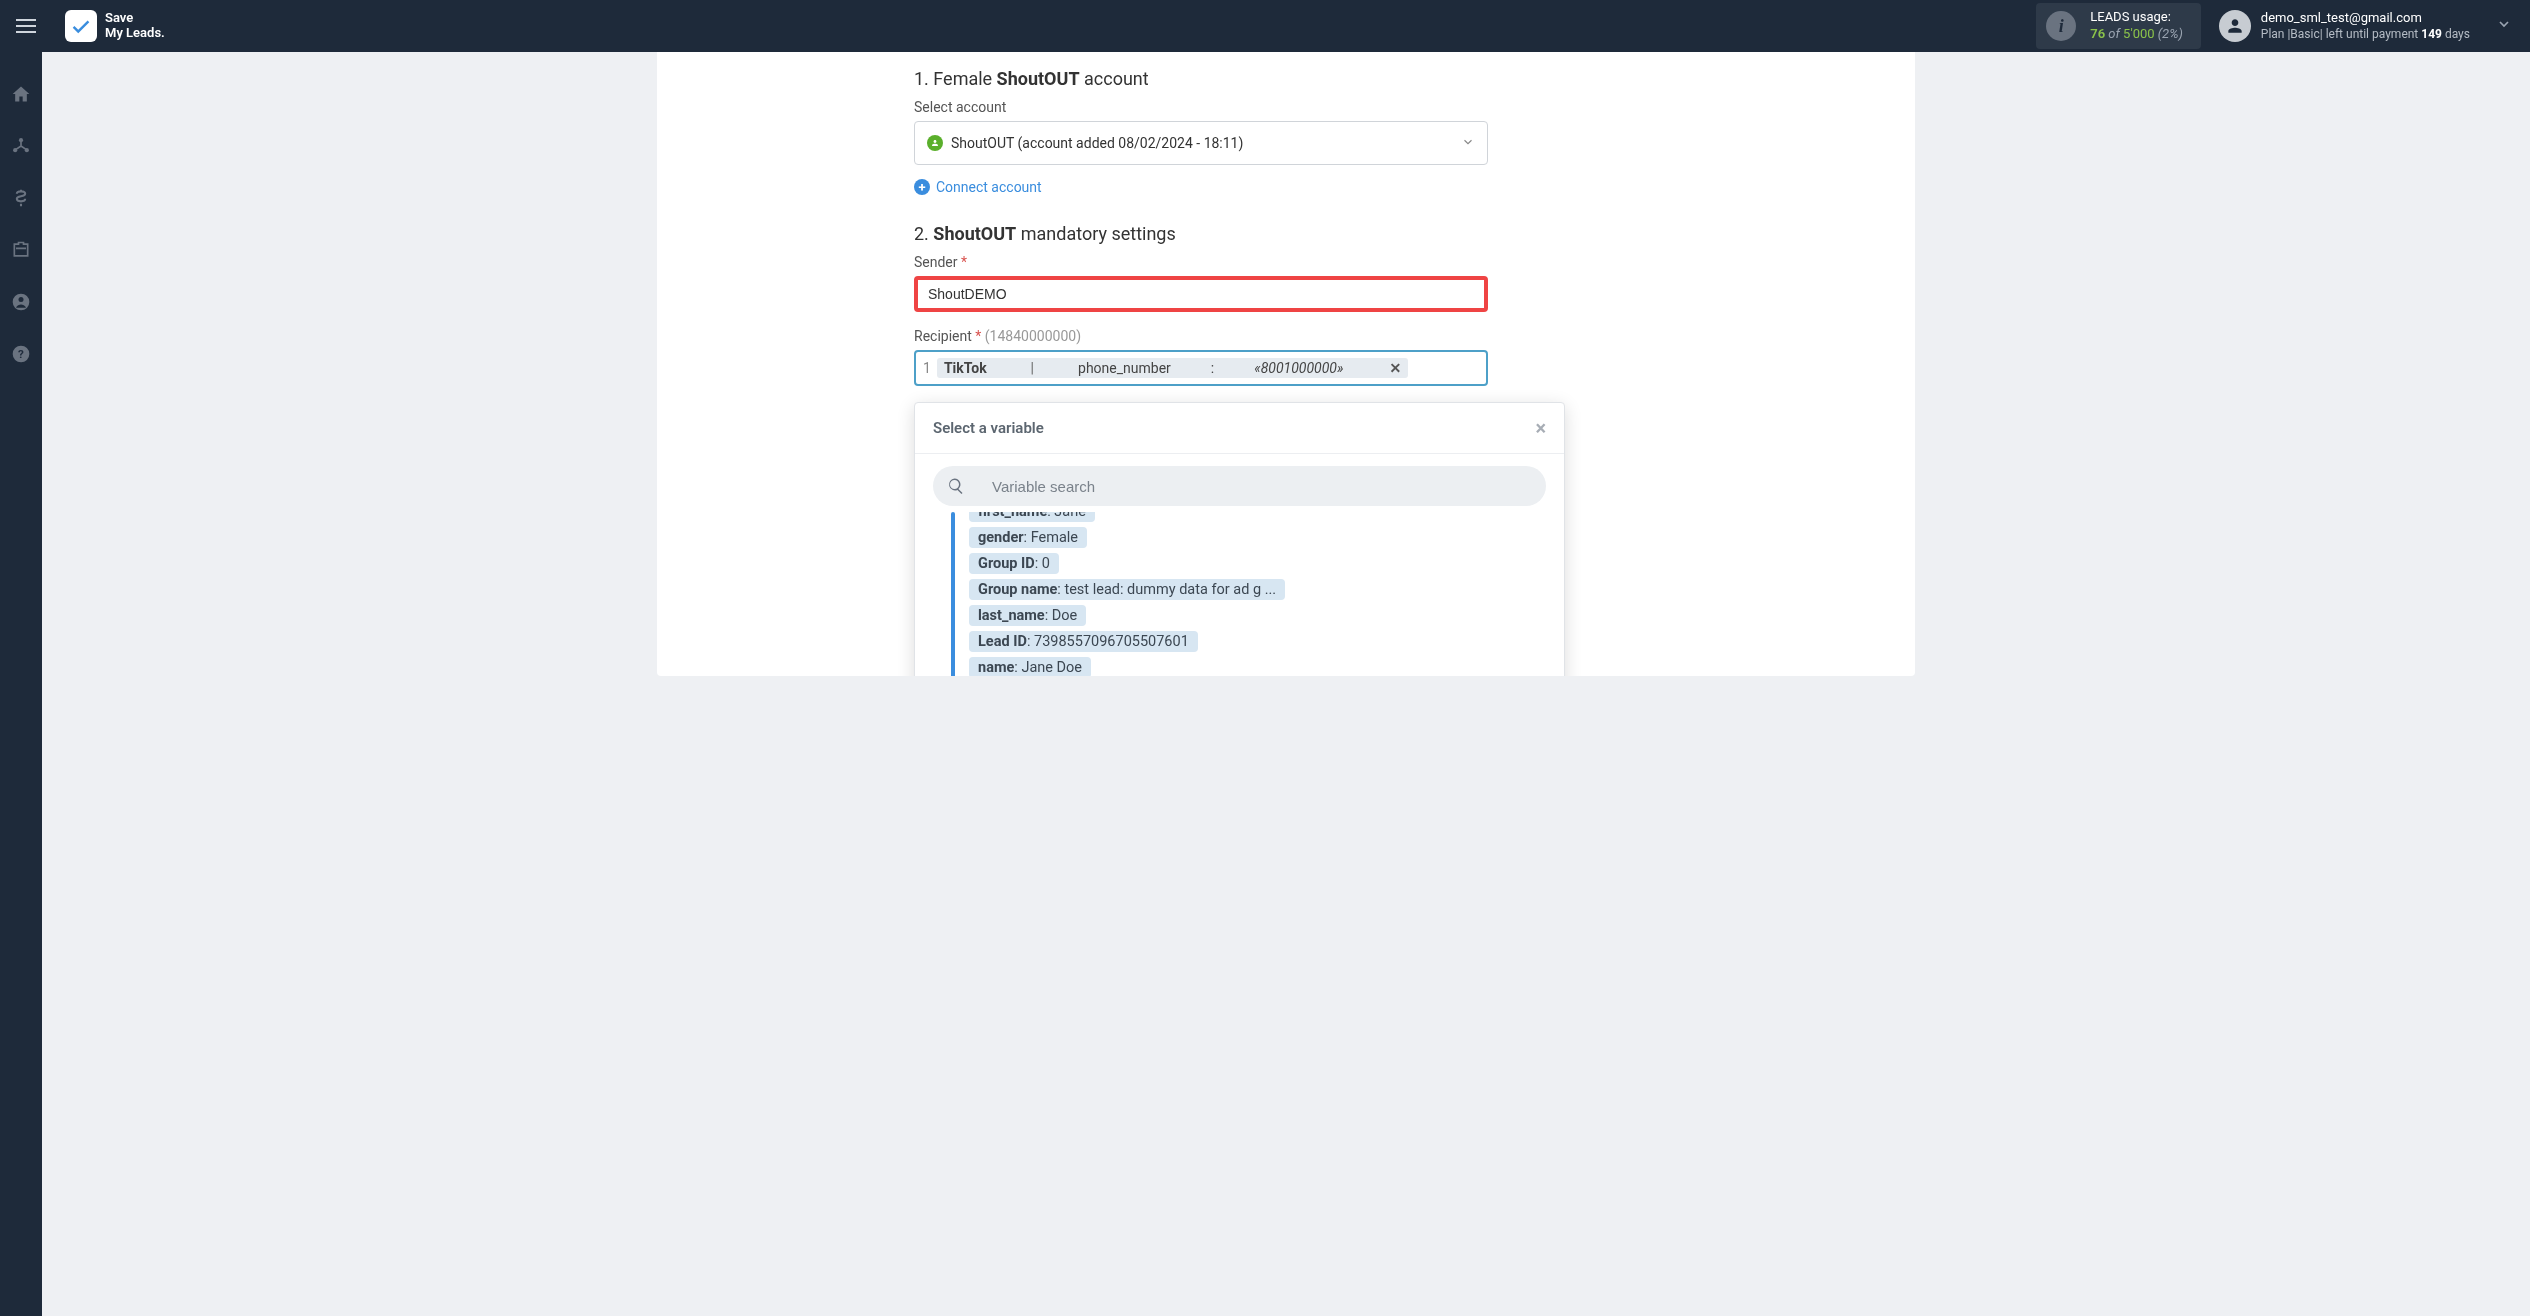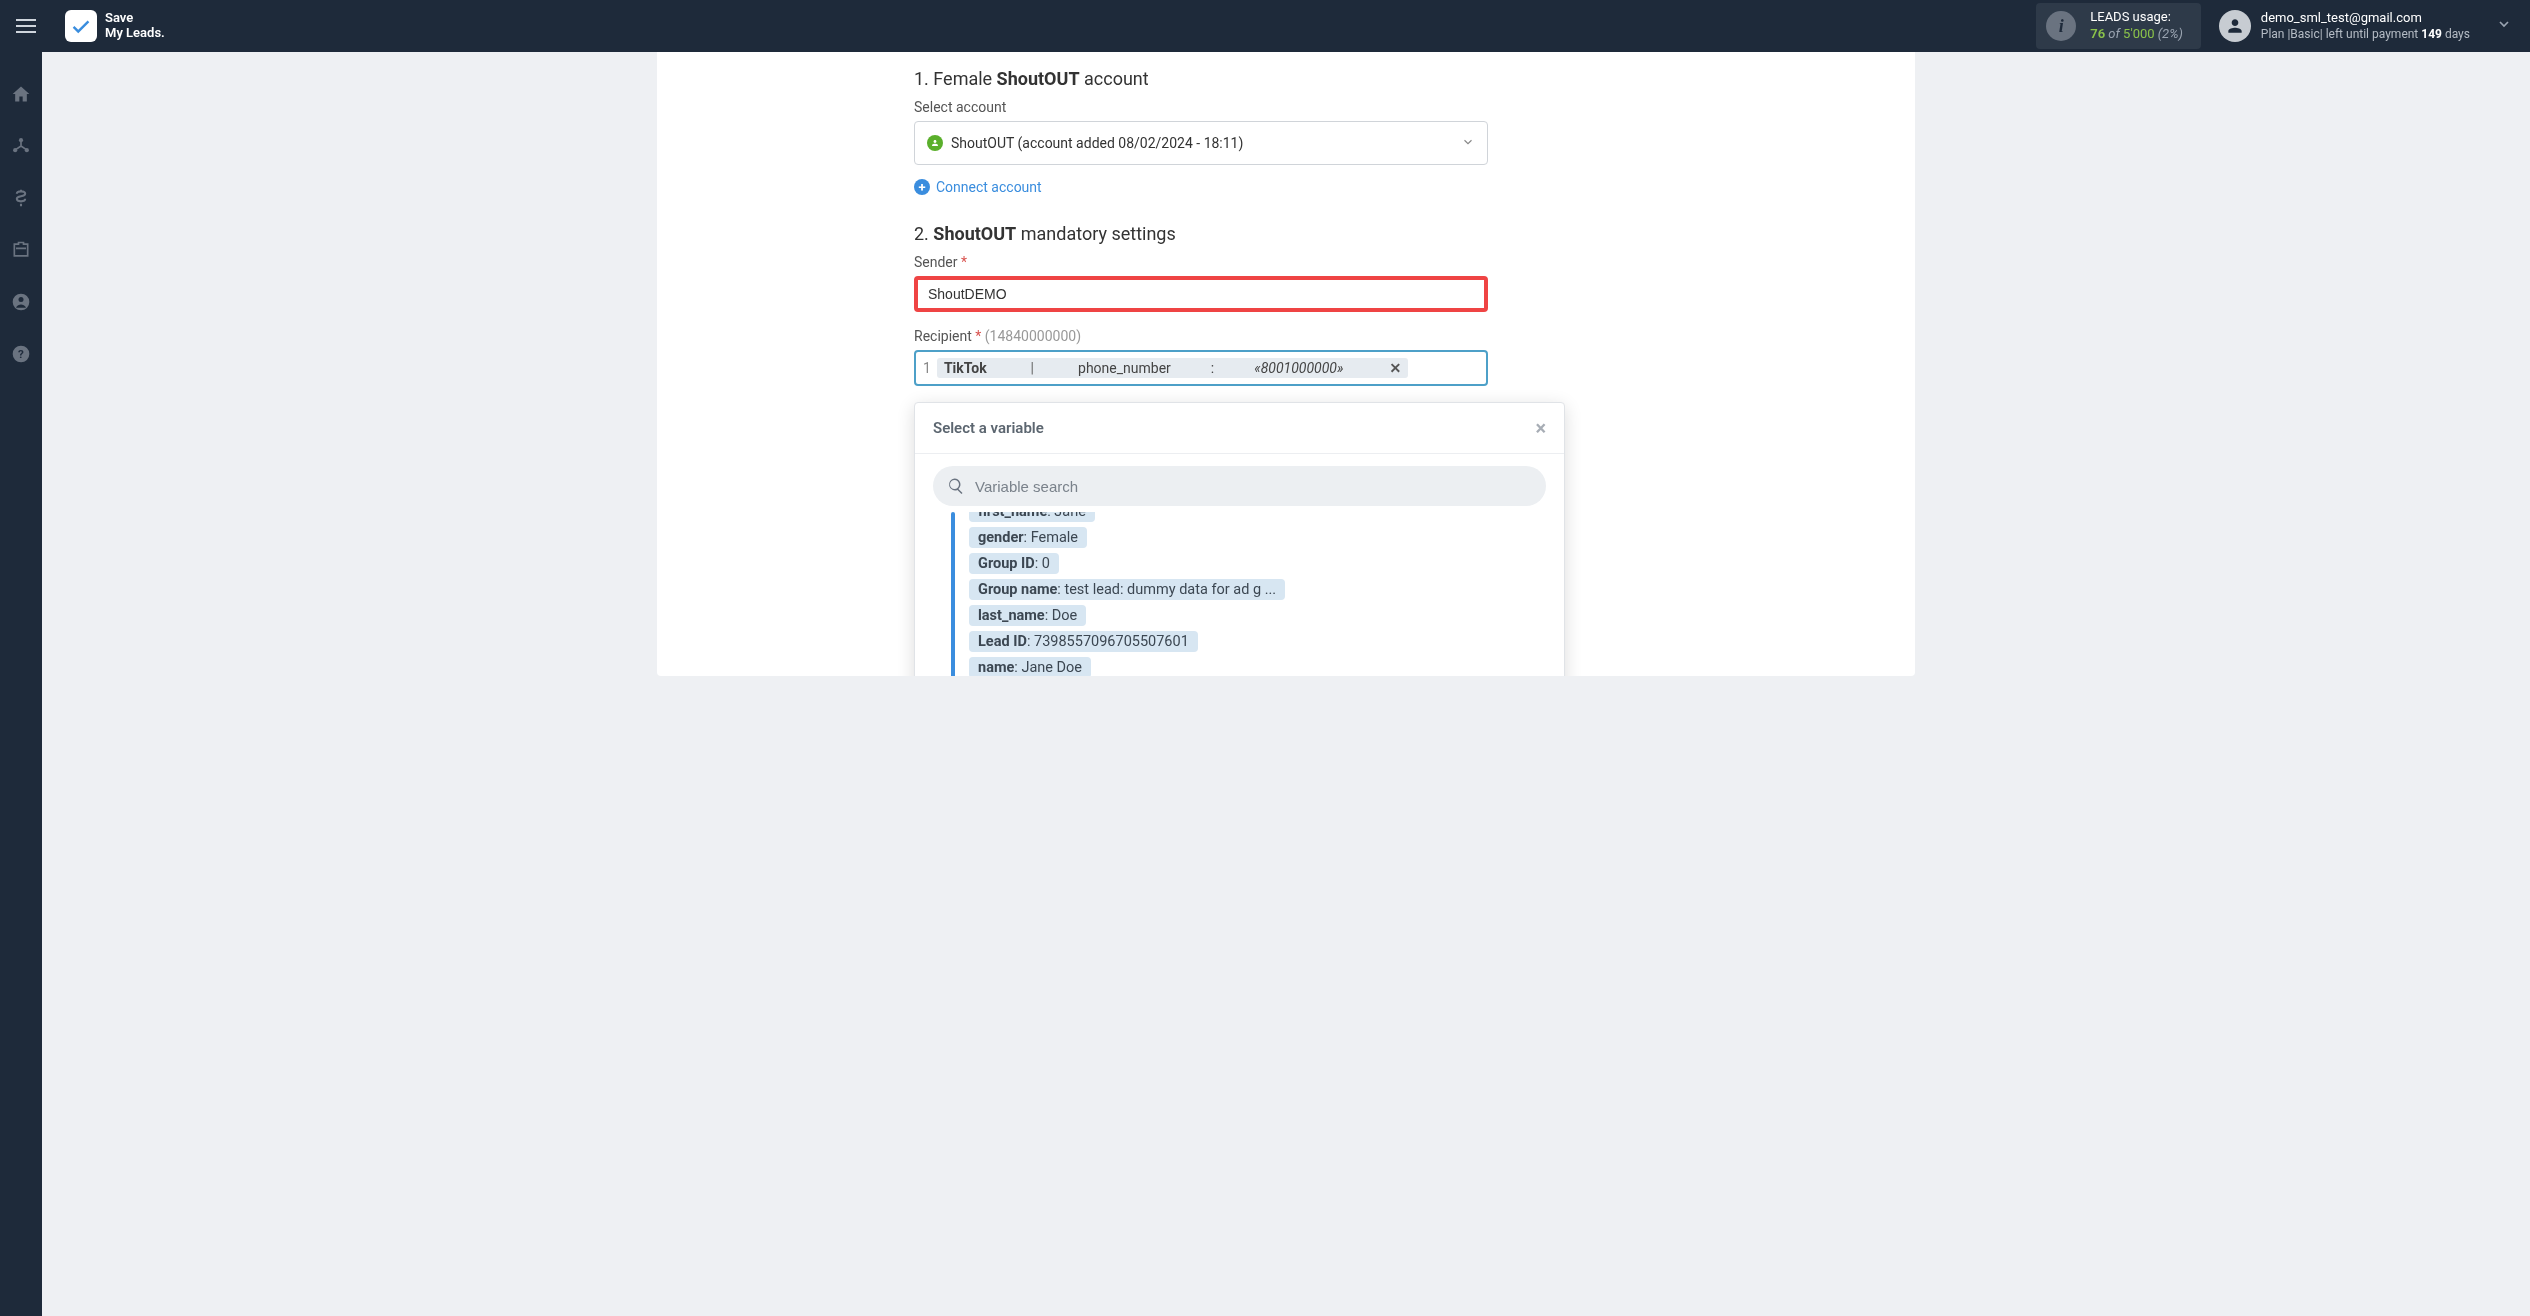--- a/index.html
+++ b/index.html
@@ -283,21 +283,21 @@
     .dd-title { font-size: 15px; font-weight: 600; color: #5c6670; }
     .dd-close { color: #a7adb5; font-size: 20px; cursor: pointer; font-weight: bold;}
     .dd-search-wrap { padding: 12px 18px 6px; }
     .dd-search {
       background: #eceff2;
       border-radius: 22px;
       height: 40px;
       display: flex;
       align-items: center;
       padding: 0 14px;
-      gap: 10px;
+      gap: 27px;
     }
     .dd-search svg { width: 18px; height: 18px; fill: #6a7380; flex-shrink: 0;}
     .dd-search input {
       border: none;
       background: transparent;
       outline: none;
       font-size: 15px;
       color: #333;
       width: 100%;
     }

